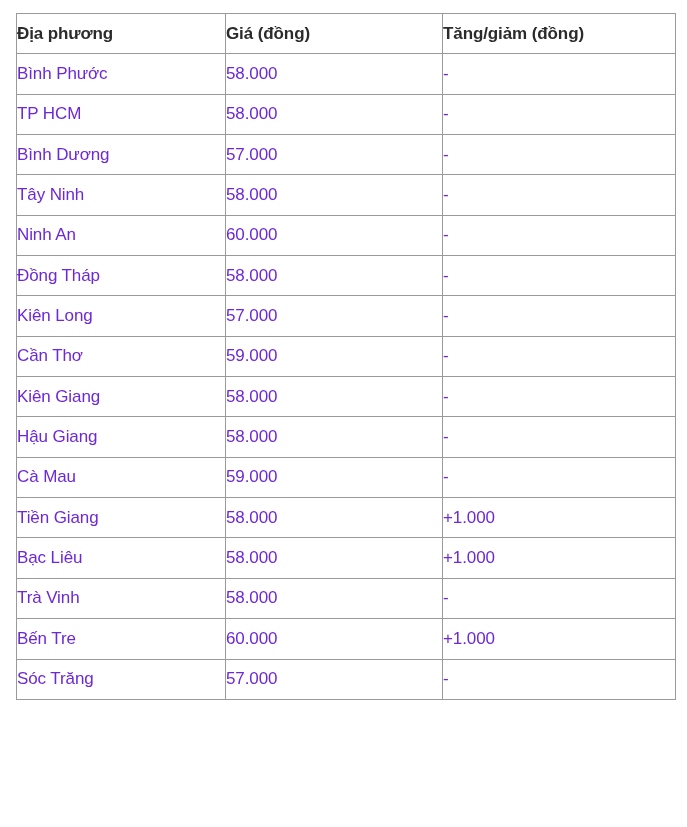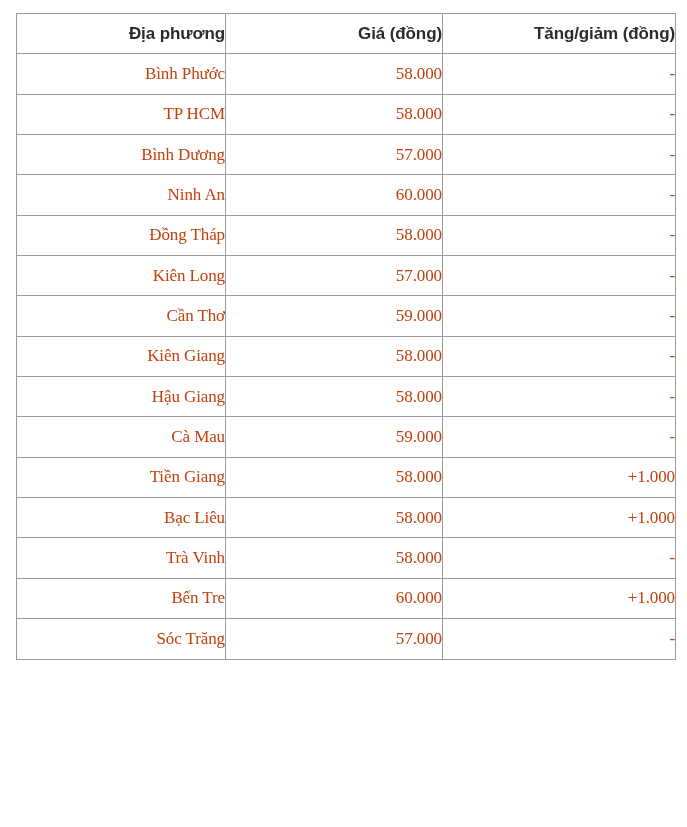--- a/index.html
+++ b/index.html
@@ -20,35 +20,34 @@
       top: 13px;
       width: 659px;
     }
     table {
       border-collapse: collapse;
       width: 659px;
       table-layout: fixed;
     }
     th, td {
       border: 1px solid #9a9a9a;
-      text-align: right;
+      text-align: left;
       vertical-align: middle;
       height: 39.35px;
       padding: 0;
       font-size: 17px;
       letter-spacing: -0.1px;
     }
     th {
       font-weight: bold;
       color: #2b2b2b;
     }
     td {
       font-weight: normal;
-      color: #c2410c;
-      font-family: Liberation Serif, serif;
+      color: #6d28d9;
     }
     col.c1 { width: 209px; }
     col.c2 { width: 217px; }
     col.c3 { width: 233px; }
   </style>
 </head>
 <body>
 
 <div class="table-wrap">
   <table>
@@ -71,20 +70,25 @@
           <td>-</td>
         </tr>
       <tr>
           <td>TP HCM</td>
           <td>58.000</td>
           <td>-</td>
         </tr>
       <tr>
           <td>Bình Dương</td>
           <td>57.000</td>
+          <td>-</td>
+        </tr>
+      <tr>
+          <td>Tây Ninh</td>
+          <td>58.000</td>
           <td>-</td>
         </tr>
       <tr>
           <td>Ninh An</td>
           <td>60.000</td>
           <td>-</td>
         </tr>
       <tr>
           <td>Đồng Tháp</td>
           <td>58.000</td>

